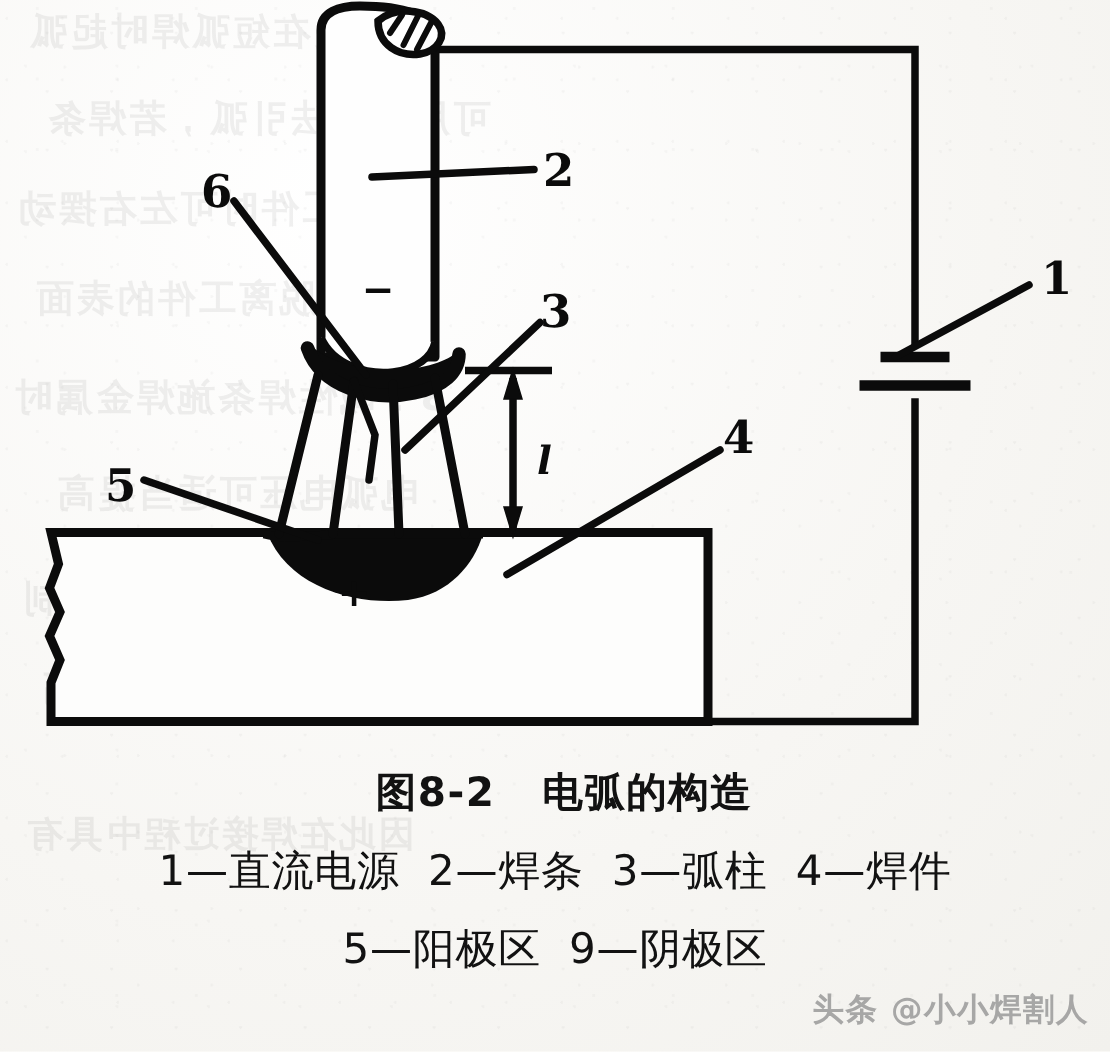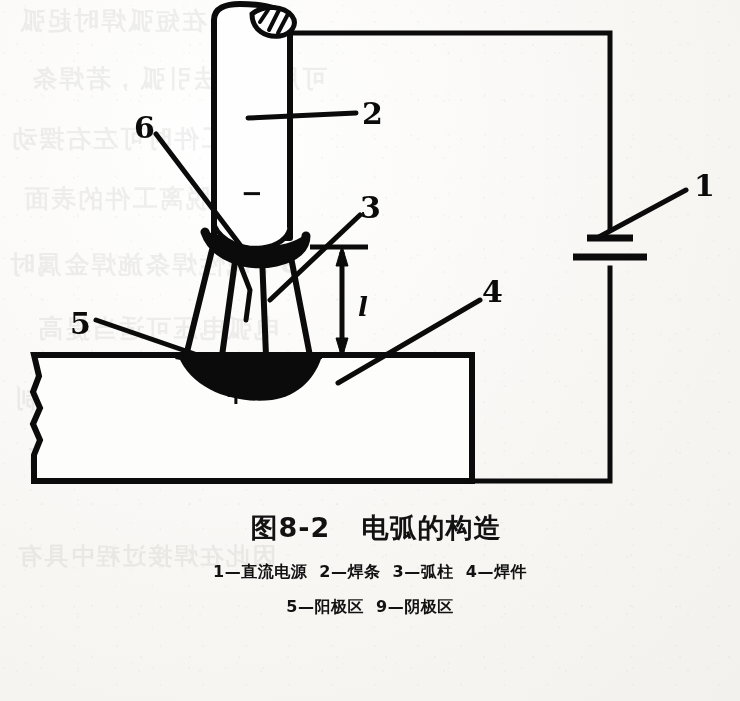--- a/index.html
+++ b/index.html
@@ -70,22 +70,22 @@
     font-weight:700;
     font-size:27px;
     color:#121212;
     letter-spacing:1px;
     margin:0 0 16px 0;
     white-space:pre;
     padding-left:12px;
   }
   .legend-line{
     font-family:"DejaVu Sans","Liberation Sans",sans-serif;
-    font-weight:700;
-    font-size:16px;
+    font-weight:400;
+    font-size:28px;
     color:#121212;
     margin:0 0 14px 0;
     white-space:pre;
     letter-spacing:0.5px;
   }
   .watermark{
     position:absolute;
     right:14px;bottom:14px;
     font-family:"DejaVu Sans","Liberation Sans",sans-serif;
     font-size:21px;
@@ -198,14 +198,15 @@
     <text class="lbl" x="134" y="138">6</text>
 
   </svg>
 
   <div class="caption-wrap">
     <div class="fig-title">图8-2   电弧的构造</div>
     <div class="legend-line">1—直流电源  2—焊条  3—弧柱  4—焊件</div>
     <div class="legend-line">5—阳极区  9—阴极区</div>
   </div>
 
+  <div class="watermark">头条 @小小焊割人</div>
 
 </div>
 
 </body></html>

